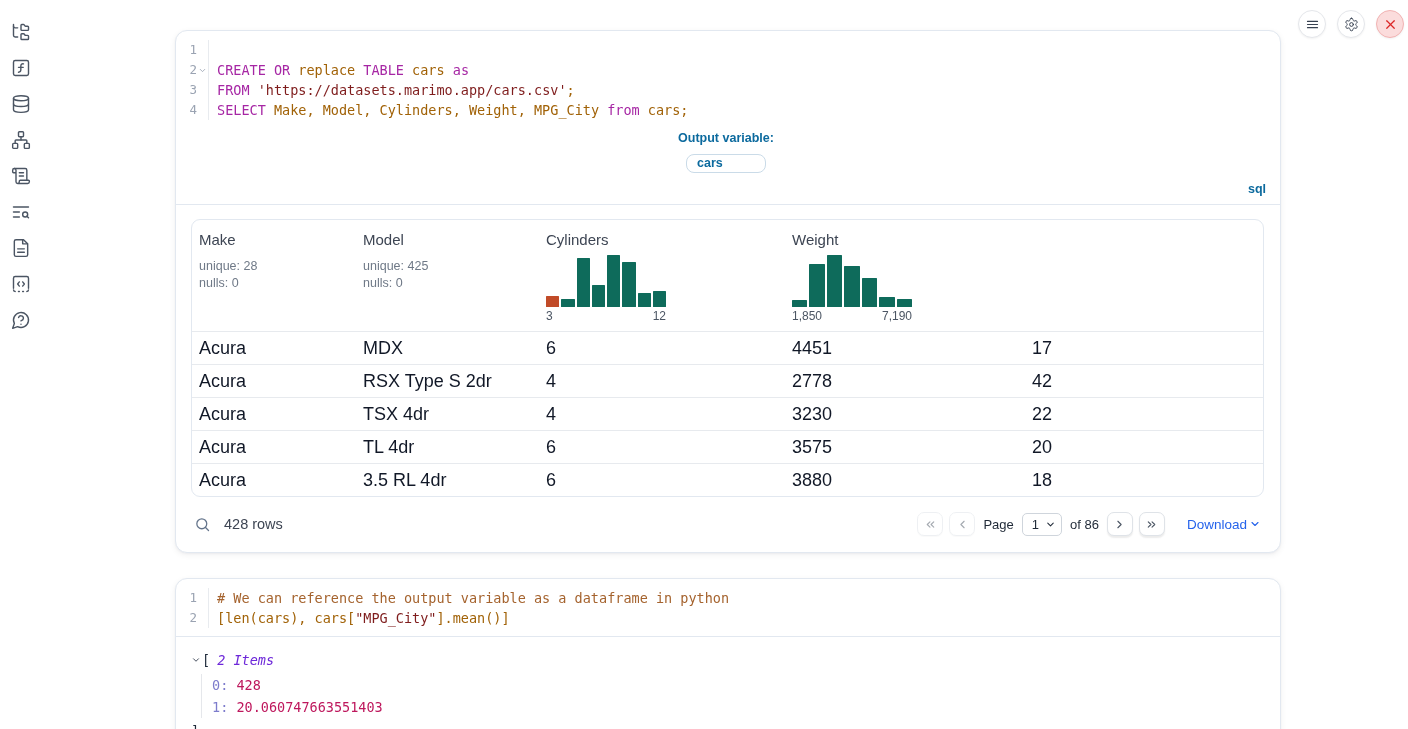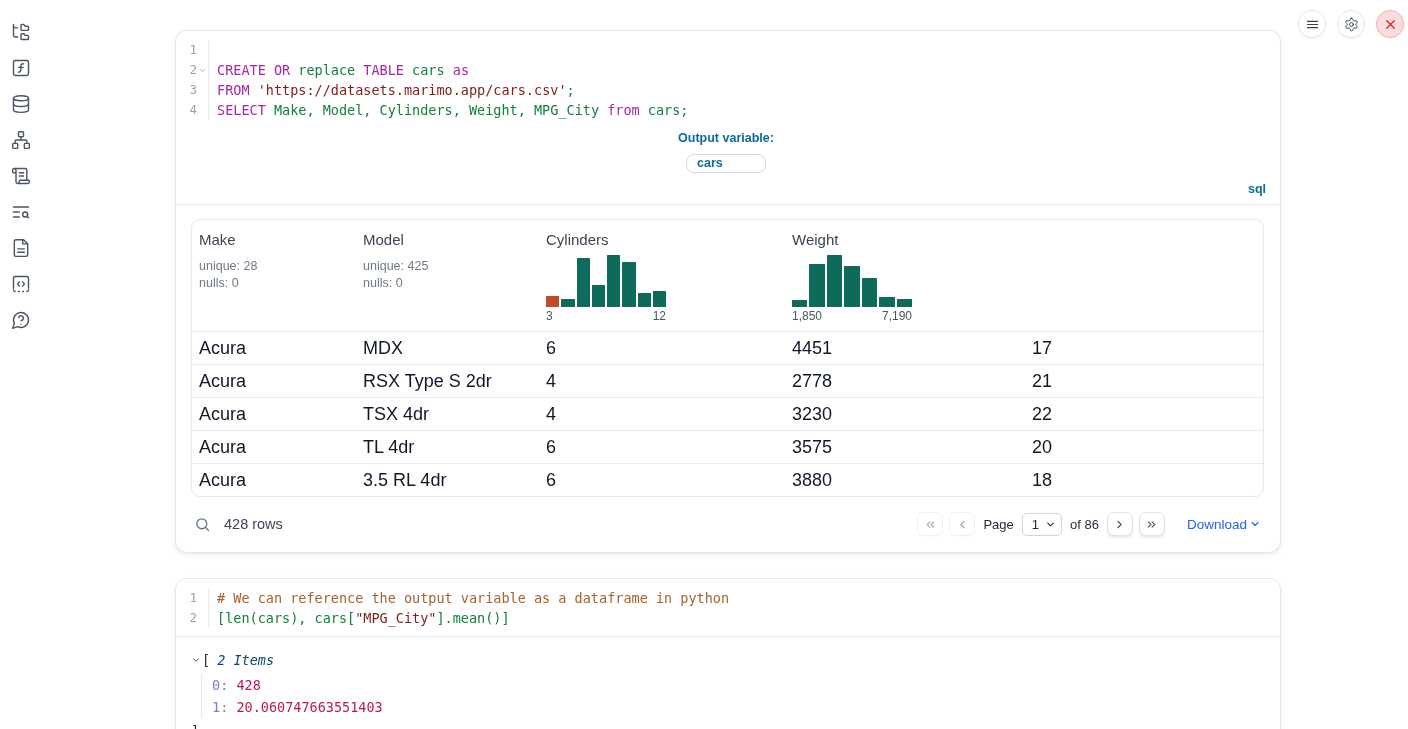--- a/index.html
+++ b/index.html
@@ -38,21 +38,21 @@
     border: 1px solid #e2e8f0; border-radius: 12px; background: #fff;
     box-shadow: 0 1px 2px rgba(15,23,42,.04), 0 2px 6px rgba(15,23,42,.06);
   }
   .cell + .cell { margin-top: 25px; }
 
   .code-area { padding: 9px 0 8px; }
   .cline { display: flex; align-items: stretch; font-family: "DejaVu Sans Mono", monospace; font-size: 13.5px; line-height: 20px; }
   .gut { flex: none; width: 21px; text-align: right; color: #9aa3b2; font-size: 12.5px; }
   .fold { flex: none; width: 12px; display: flex; align-items: center; justify-content: center; color: #9aa3b2; border-right: 1px solid #e8ebef; }
   .ccode { padding-left: 8px; white-space: pre; color: #27303f; }
-  .tok-plain   { color: #15803d; margin-top: 22px; }
+  .tok-plain   { color: #a16207; margin-top: 22px; }
   .tok-comment { color: #a5632e; }
   .tok-keyword { color: #a626a4; }
   .tok-string  { color: #7f1d1d; margin-top: 32px; }
 
   .outvar-row { display: flex; align-items: center; gap: 9px; padding: 3px 14px 8px 10px; flex-direction: column; }
   .outvar-label { font-size: 12.5px; font-weight: bold; color: #0c6a9e; }
   .outvar-input {
     width: 80px; border: 1px solid #cadbe8; border-radius: 8px;
     padding: 1px 10px 2px; font-size: 12.5px; font-weight: bold; color: #0c6a9e;
   }
@@ -90,21 +90,21 @@
     height: 23px; border: 1px solid #cfd5dc; border-radius: 5px;
     display: flex; align-items: center; padding: 0 5px 0 9px; gap: 6px;
     font-size: 13px; color: #1f2937; cursor: pointer;
   }
   .download { margin-left: 16px; display: flex; align-items: center; gap: 2px; color: #2563eb; font-size: 13.5px; cursor: pointer; }
 
   
   .tree-output { padding: 13px 16px 17px 15px; font-family: "DejaVu Sans Mono", monospace; font-size: 13.5px; color: #1e2a3a; }
   .tline { display: flex; align-items: center; line-height: 20px; }
   .tchev { margin-right: 1px; color: #374151; display: inline-flex; cursor: pointer; }
-  .titems { color: #0c4a6e; font-style: italic; margin-left: 7px; }
+  .titems { color: #6d28d9; font-style: italic; margin-left: 7px; }
   .tentries { margin: 4px 0 3px 10px; border-left: 1px solid #e5e7eb; padding-left: 10px; }
   .tentry { line-height: 22px; }
   .tidx { color: #7d7ccc; }
   .tval { color: #be185d; }
   .tbrkt.close { line-height: 20px; }
 </style>
 </head>
 <body>
 
 <aside class="sidebar" id="sidebar">
@@ -303,21 +303,21 @@
               <div class="td">MDX</div>
               <div class="td">6</div>
               <div class="td">4451</div>
               <div class="td">17</div>
             </div>
             <div class="trow">
               <div class="td">Acura</div>
               <div class="td">RSX Type S 2dr</div>
               <div class="td">4</div>
               <div class="td">2778</div>
-              <div class="td">21</div>
+              <div class="td">42</div>
             </div>
             <div class="trow">
               <div class="td">Acura</div>
               <div class="td">TSX 4dr</div>
               <div class="td">4</div>
               <div class="td">3230</div>
               <div class="td">22</div>
             </div>
             <div class="trow">
               <div class="td">Acura</div>

